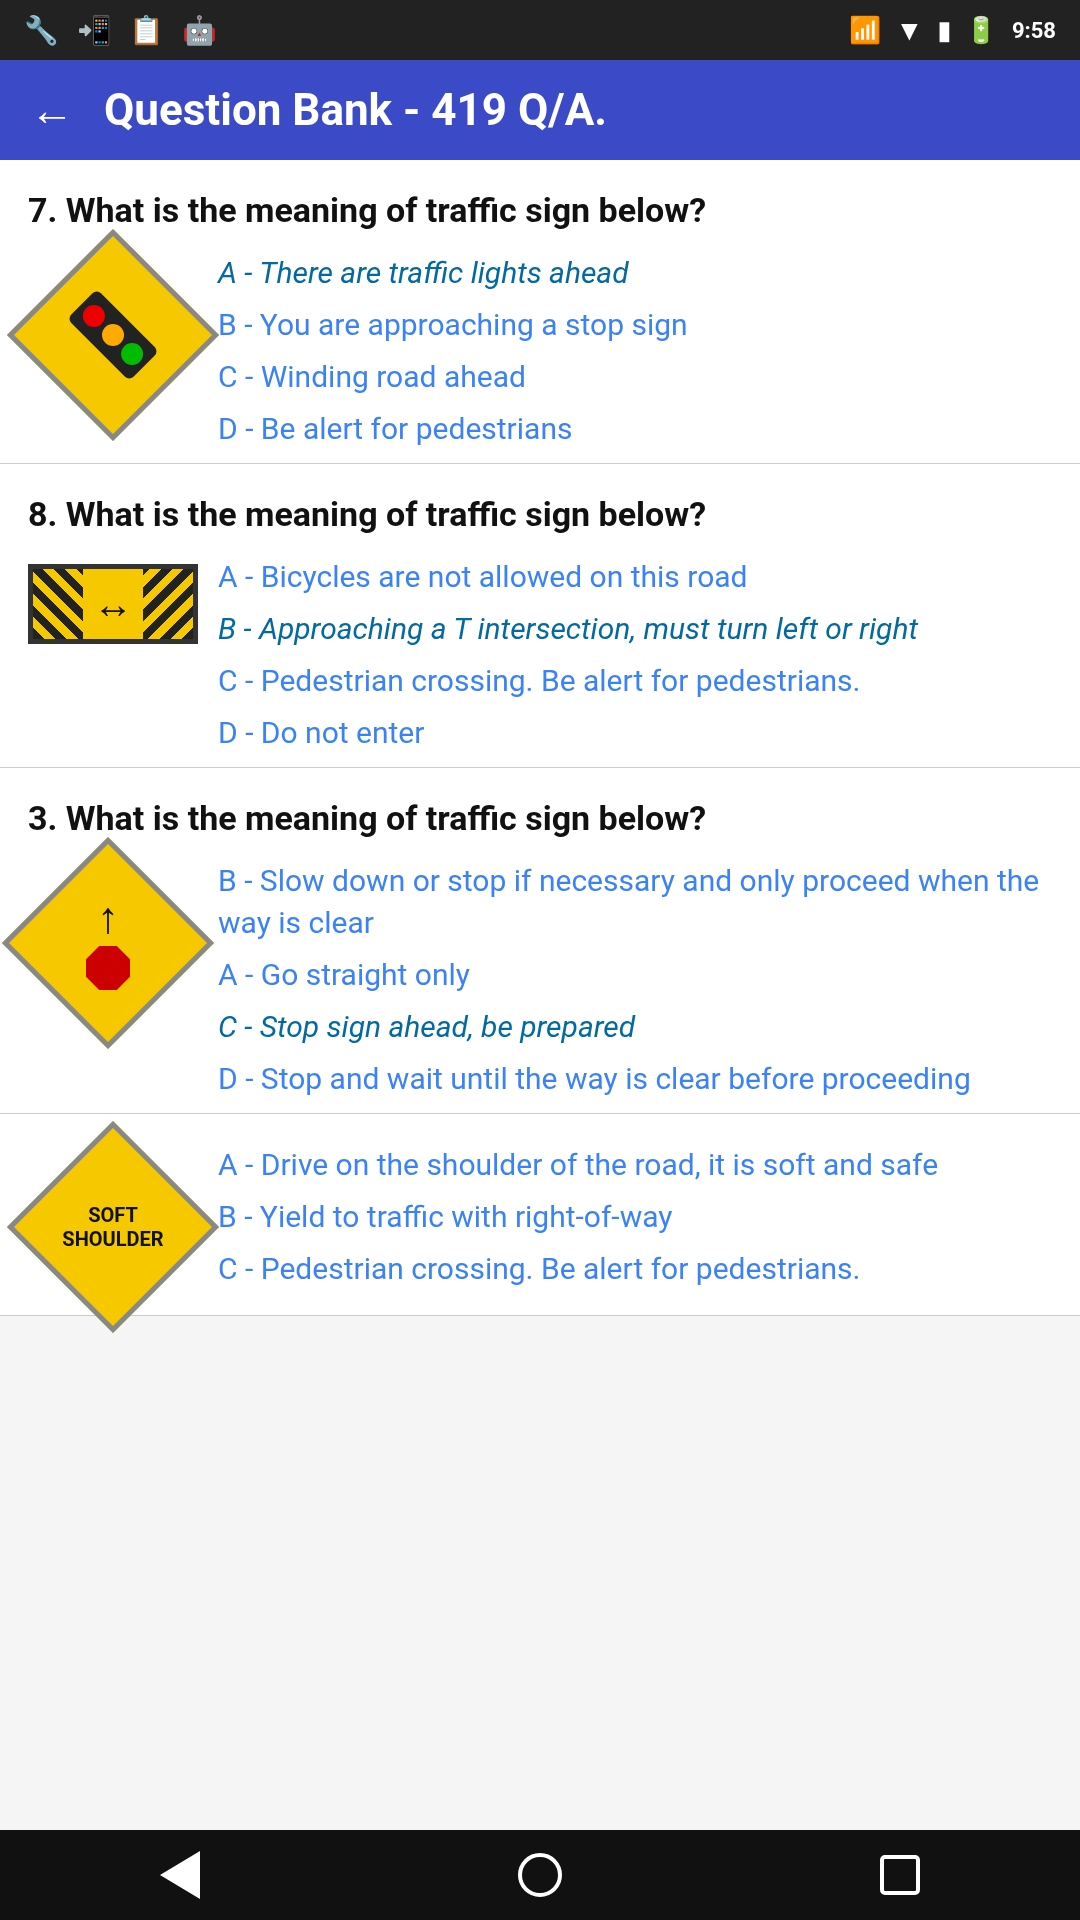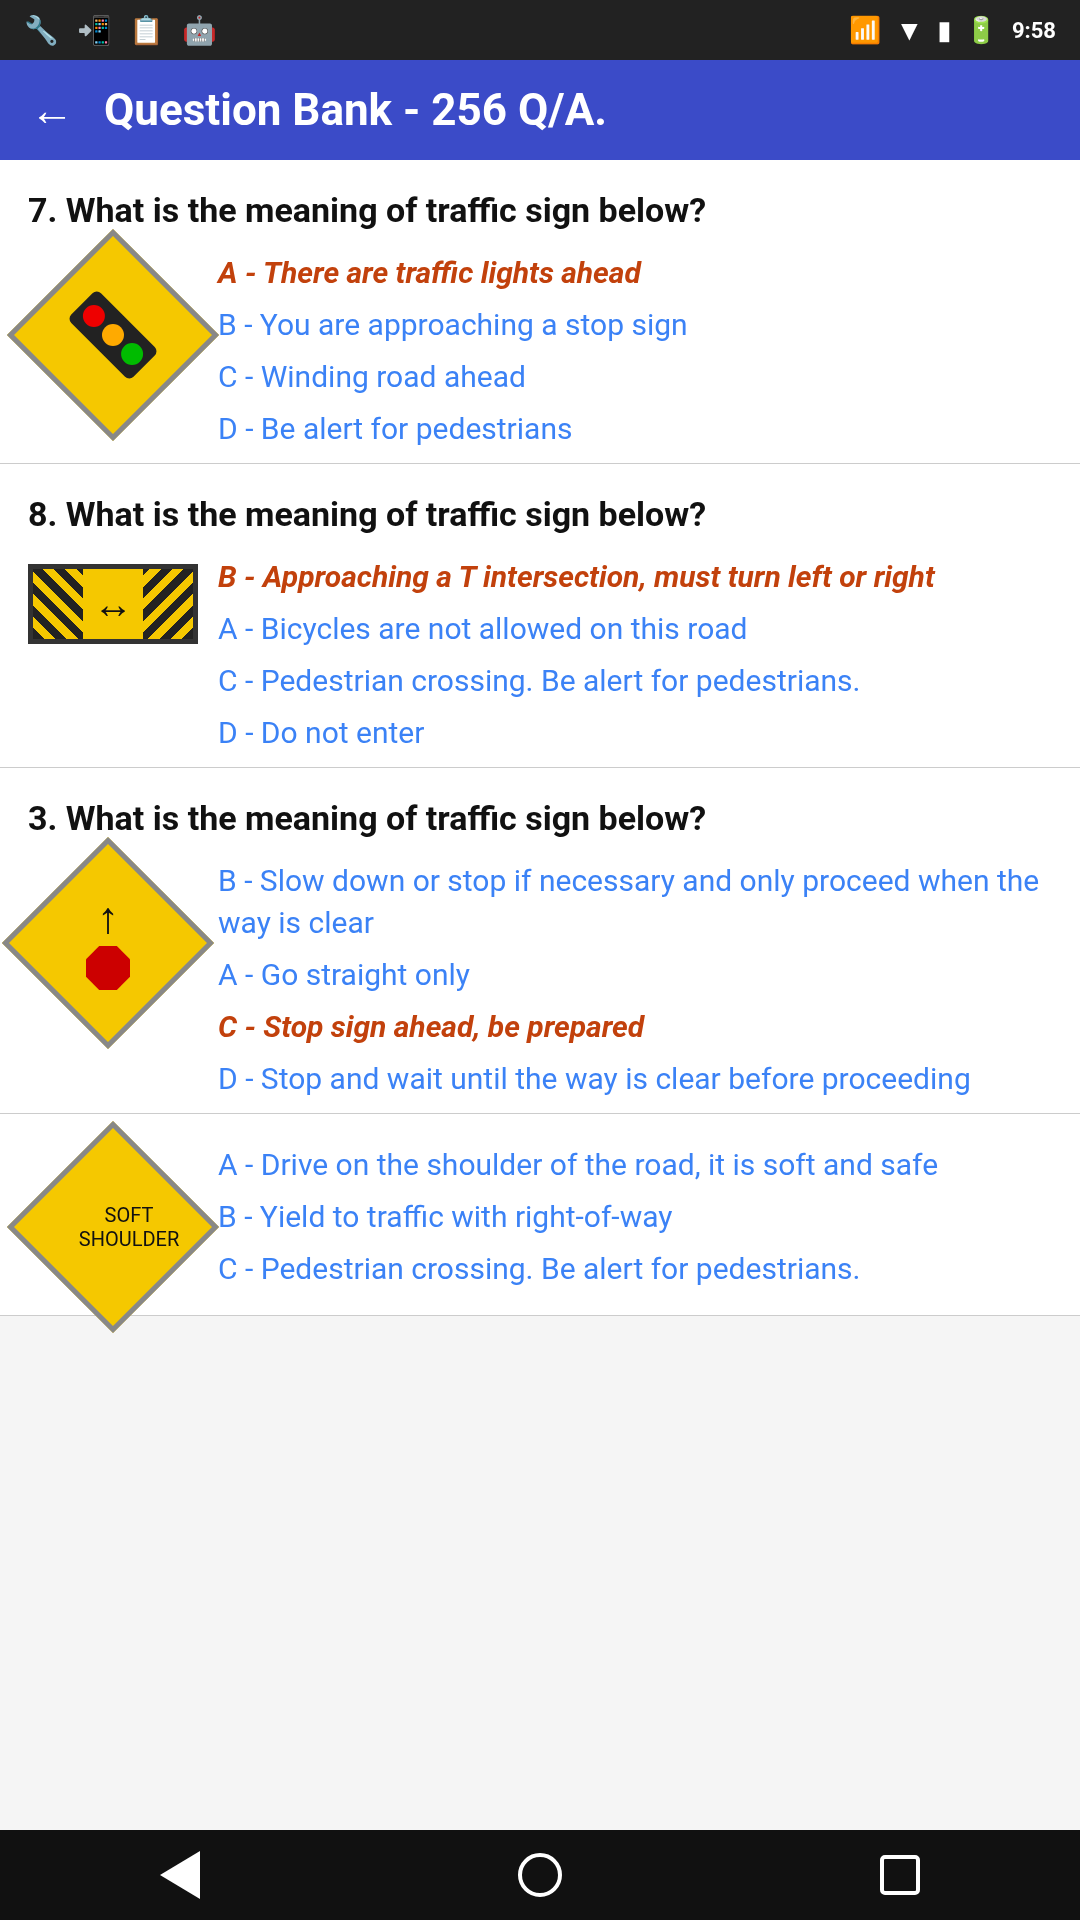--- a/index.html
+++ b/index.html
@@ -93,23 +93,23 @@
       display: flex;
       flex-direction: column;
       gap: 10px;
     }
     .answer {
       font-size: 30px;
       color: #3b82f6;
       line-height: 1.4;
     }
     .answer.correct {
-      color: #c2410c;
+      color: #0369a1;
       font-style: italic;
-      font-weight: bold;
+      font-weight: normal;
     }
 
     
     .sign-diamond-yellow {
       width: 150px;
       height: 150px;
       background: #f5c800;
       transform: rotate(45deg);
       border: 5px solid #888;
       display: flex;
@@ -255,21 +255,21 @@
     <span style="font-size:26px;">📶</span>
     <span>▼</span>
     <span style="font-size:26px;">▮</span>
     <span style="font-size:26px;">🔋</span>
     <span class="status-time">9:58</span>
   </div>
 </div>
 
 <div class="app-header">
   <span class="back-arrow">←</span>
-  <span class="header-title">Question Bank - 256 Q/A.</span>
+  <span class="header-title">Question Bank - 419 Q/A.</span>
 </div>
 
 <div class="questions-container">
 
   <div class="question-block">
     <div class="question-title">7. What is the meaning of traffic sign below?</div>
     <div class="question-body">
       <div class="sign-image">
         <div style="position:relative;width:150px;height:150px;">
           <div class="sign-diamond-yellow"></div>
@@ -295,22 +295,22 @@
     <div class="question-title">8. What is the meaning of traffic sign below?</div>
     <div class="question-body">
       <div class="sign-image">
         <div class="t-intersection-sign" style="display:flex;align-items:center;width:200px;height:80px;border:5px solid #333;overflow:hidden;">
           <div class="t-stripes-left" style="width:50px;height:100%;background:repeating-linear-gradient(45deg,#222 0,#222 8px,#f5c800 8px,#f5c800 16px);flex-shrink:0;"></div>
           <div class="t-center" style="flex:1;background:#f5c800;height:100%;display:flex;align-items:center;justify-content:center;font-size:40px;font-weight:bold;color:#111;">↔</div>
           <div class="t-stripes-right" style="width:50px;height:100%;background:repeating-linear-gradient(-45deg,#222 0,#222 8px,#f5c800 8px,#f5c800 16px);flex-shrink:0;"></div>
         </div>
       </div>
       <div class="answers">
+        <span class="answer">A - Bicycles are not allowed on this road</span>
         <span class="answer correct">B - Approaching a T intersection, must turn left or right</span>
-        <span class="answer">A - Bicycles are not allowed on this road</span>
         <span class="answer">C - Pedestrian crossing. Be alert for pedestrians.</span>
         <span class="answer">D - Do not enter</span>
       </div>
     </div>
   </div>
 
   <div class="question-block">
     <div class="question-title">3. What is the meaning of traffic sign below?</div>
     <div class="question-body">
       <div class="sign-image">
@@ -329,21 +329,21 @@
         <span class="answer">D - Stop and wait until the way is clear before proceeding</span>
       </div>
     </div>
   </div>
 
   <div class="question-block">
     <div class="question-body">
       <div class="sign-image">
         <div class="soft-shoulder-wrapper" style="position:relative;width:150px;height:150px;">
           <div class="sign-soft-shoulder"></div>
-          <div class="soft-shoulder-text" style="position:absolute;top:0;left:16px;width:150px;height:150px;display:flex;flex-direction:column;align-items:center;justify-content:center;font-size:20px;font-weight:normal;color:#111;text-align:center;line-height:1.2;">
+          <div class="soft-shoulder-text" style="position:absolute;top:0;left:0;width:150px;height:150px;display:flex;flex-direction:column;align-items:center;justify-content:center;font-size:20px;font-weight:bold;color:#111;text-align:center;line-height:1.2;">
             <span>SOFT</span>
               <span>SHOULDER</span>
           </div>
         </div>
       </div>
       <div class="answers">
         <span class="answer">A - Drive on the shoulder of the road, it is soft and safe</span>
         <span class="answer">B - Yield to traffic with right-of-way</span>
         <span class="answer">C - Pedestrian crossing. Be alert for pedestrians.</span>
       </div>

